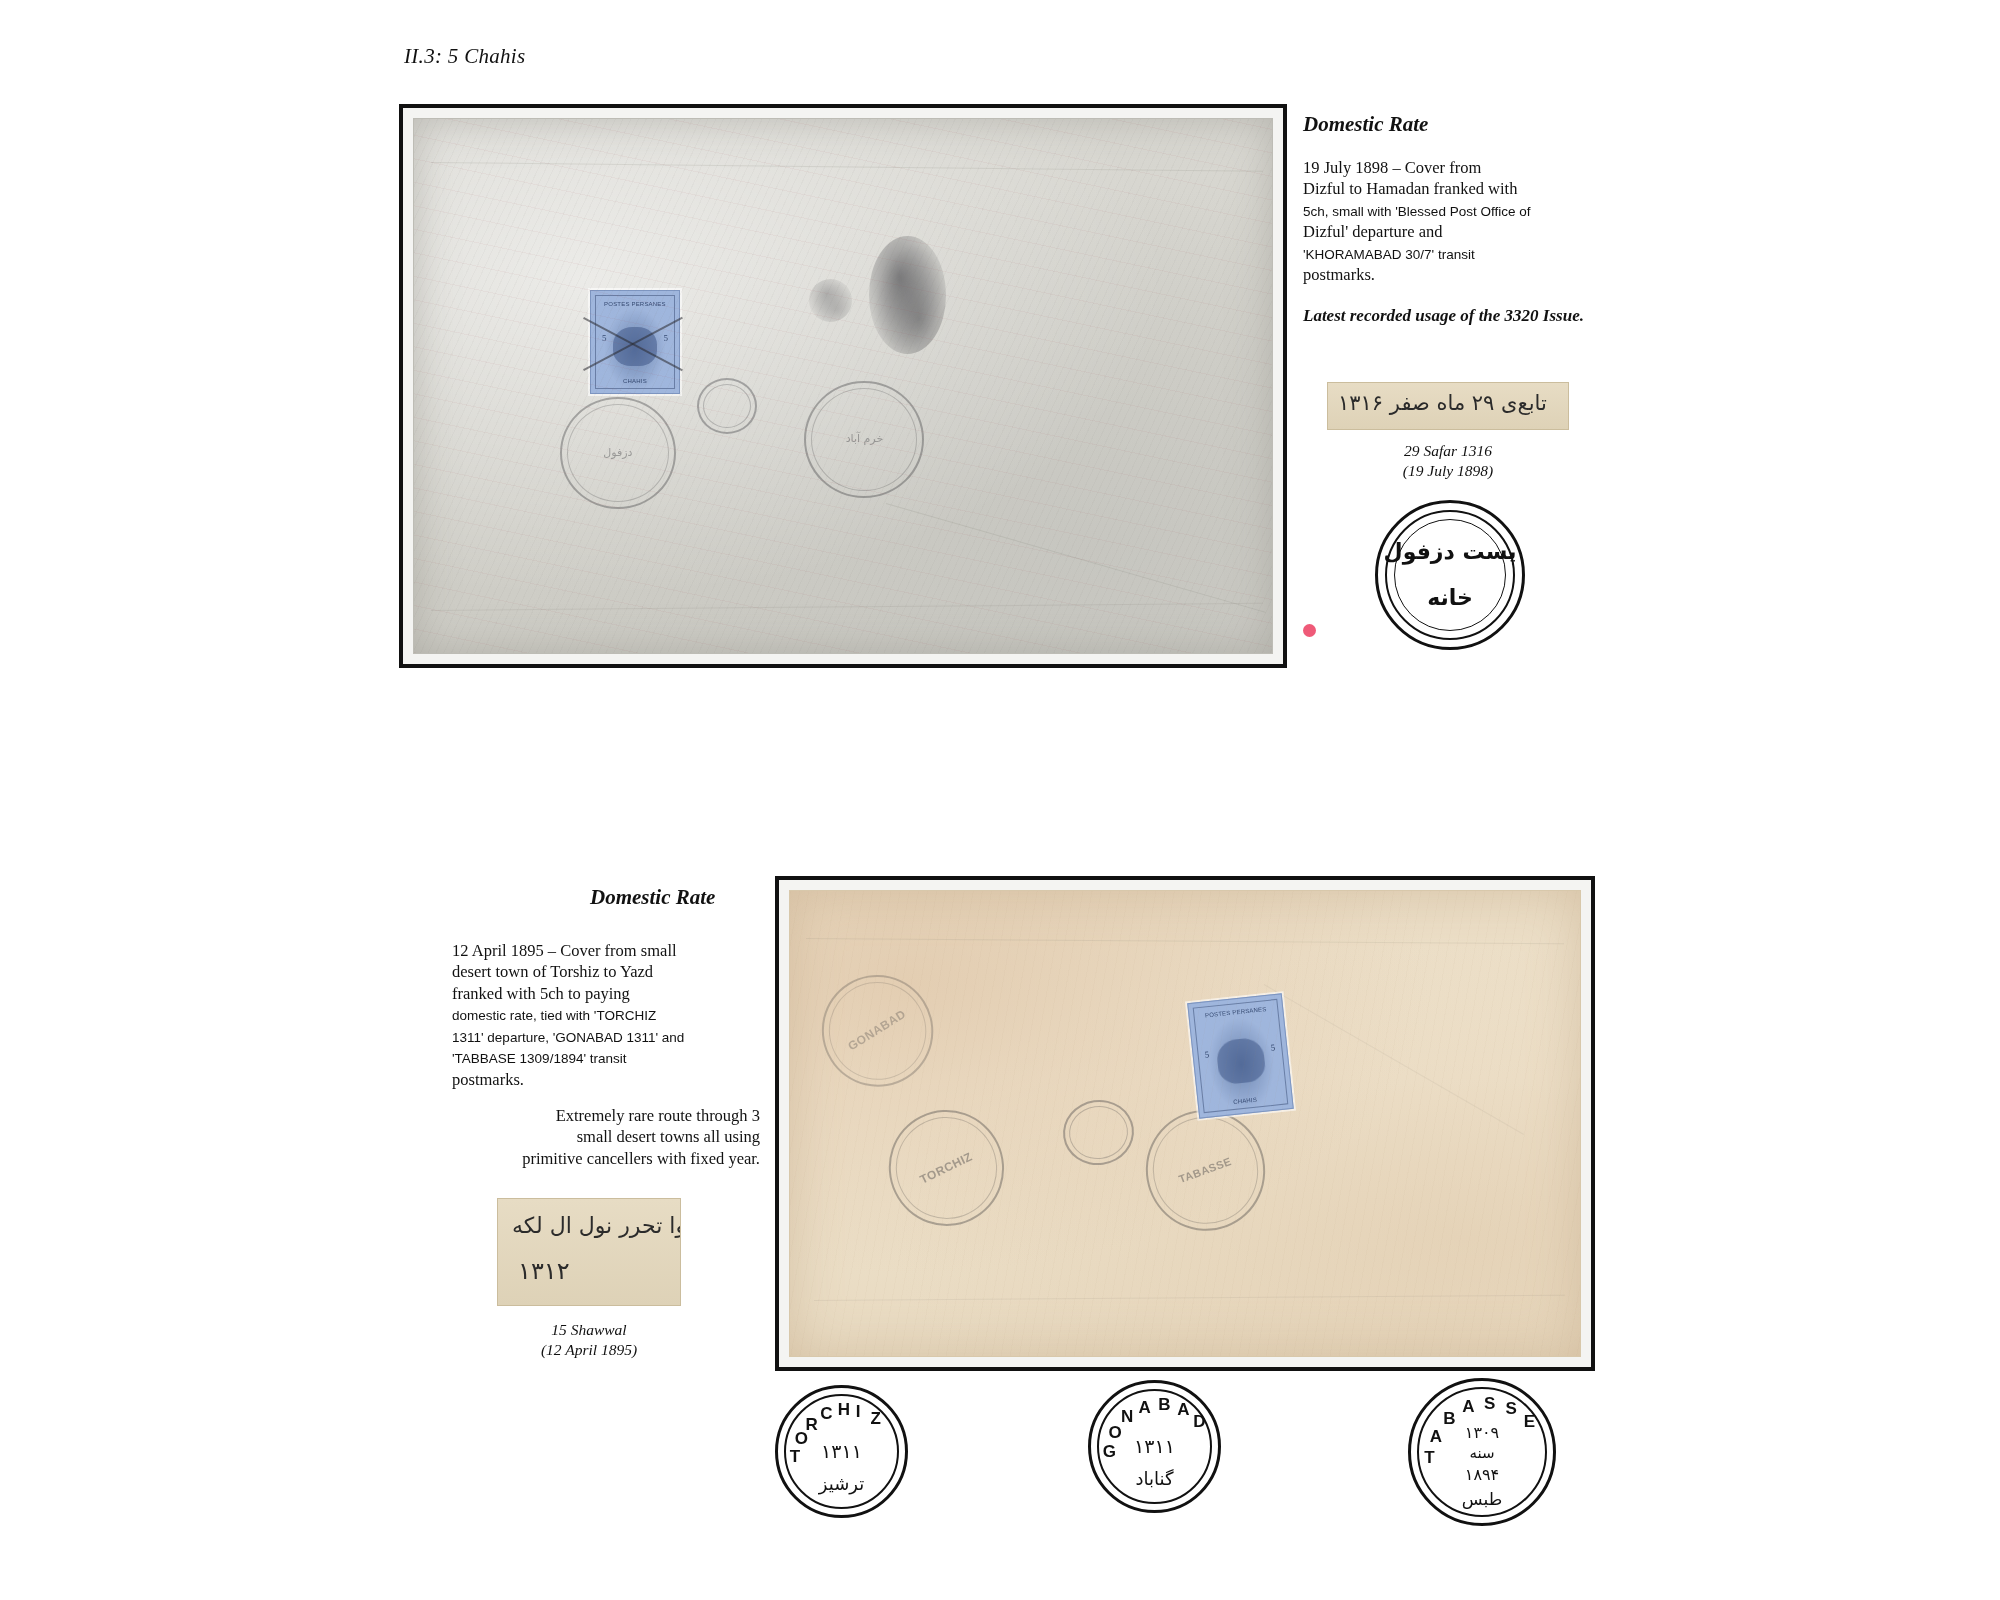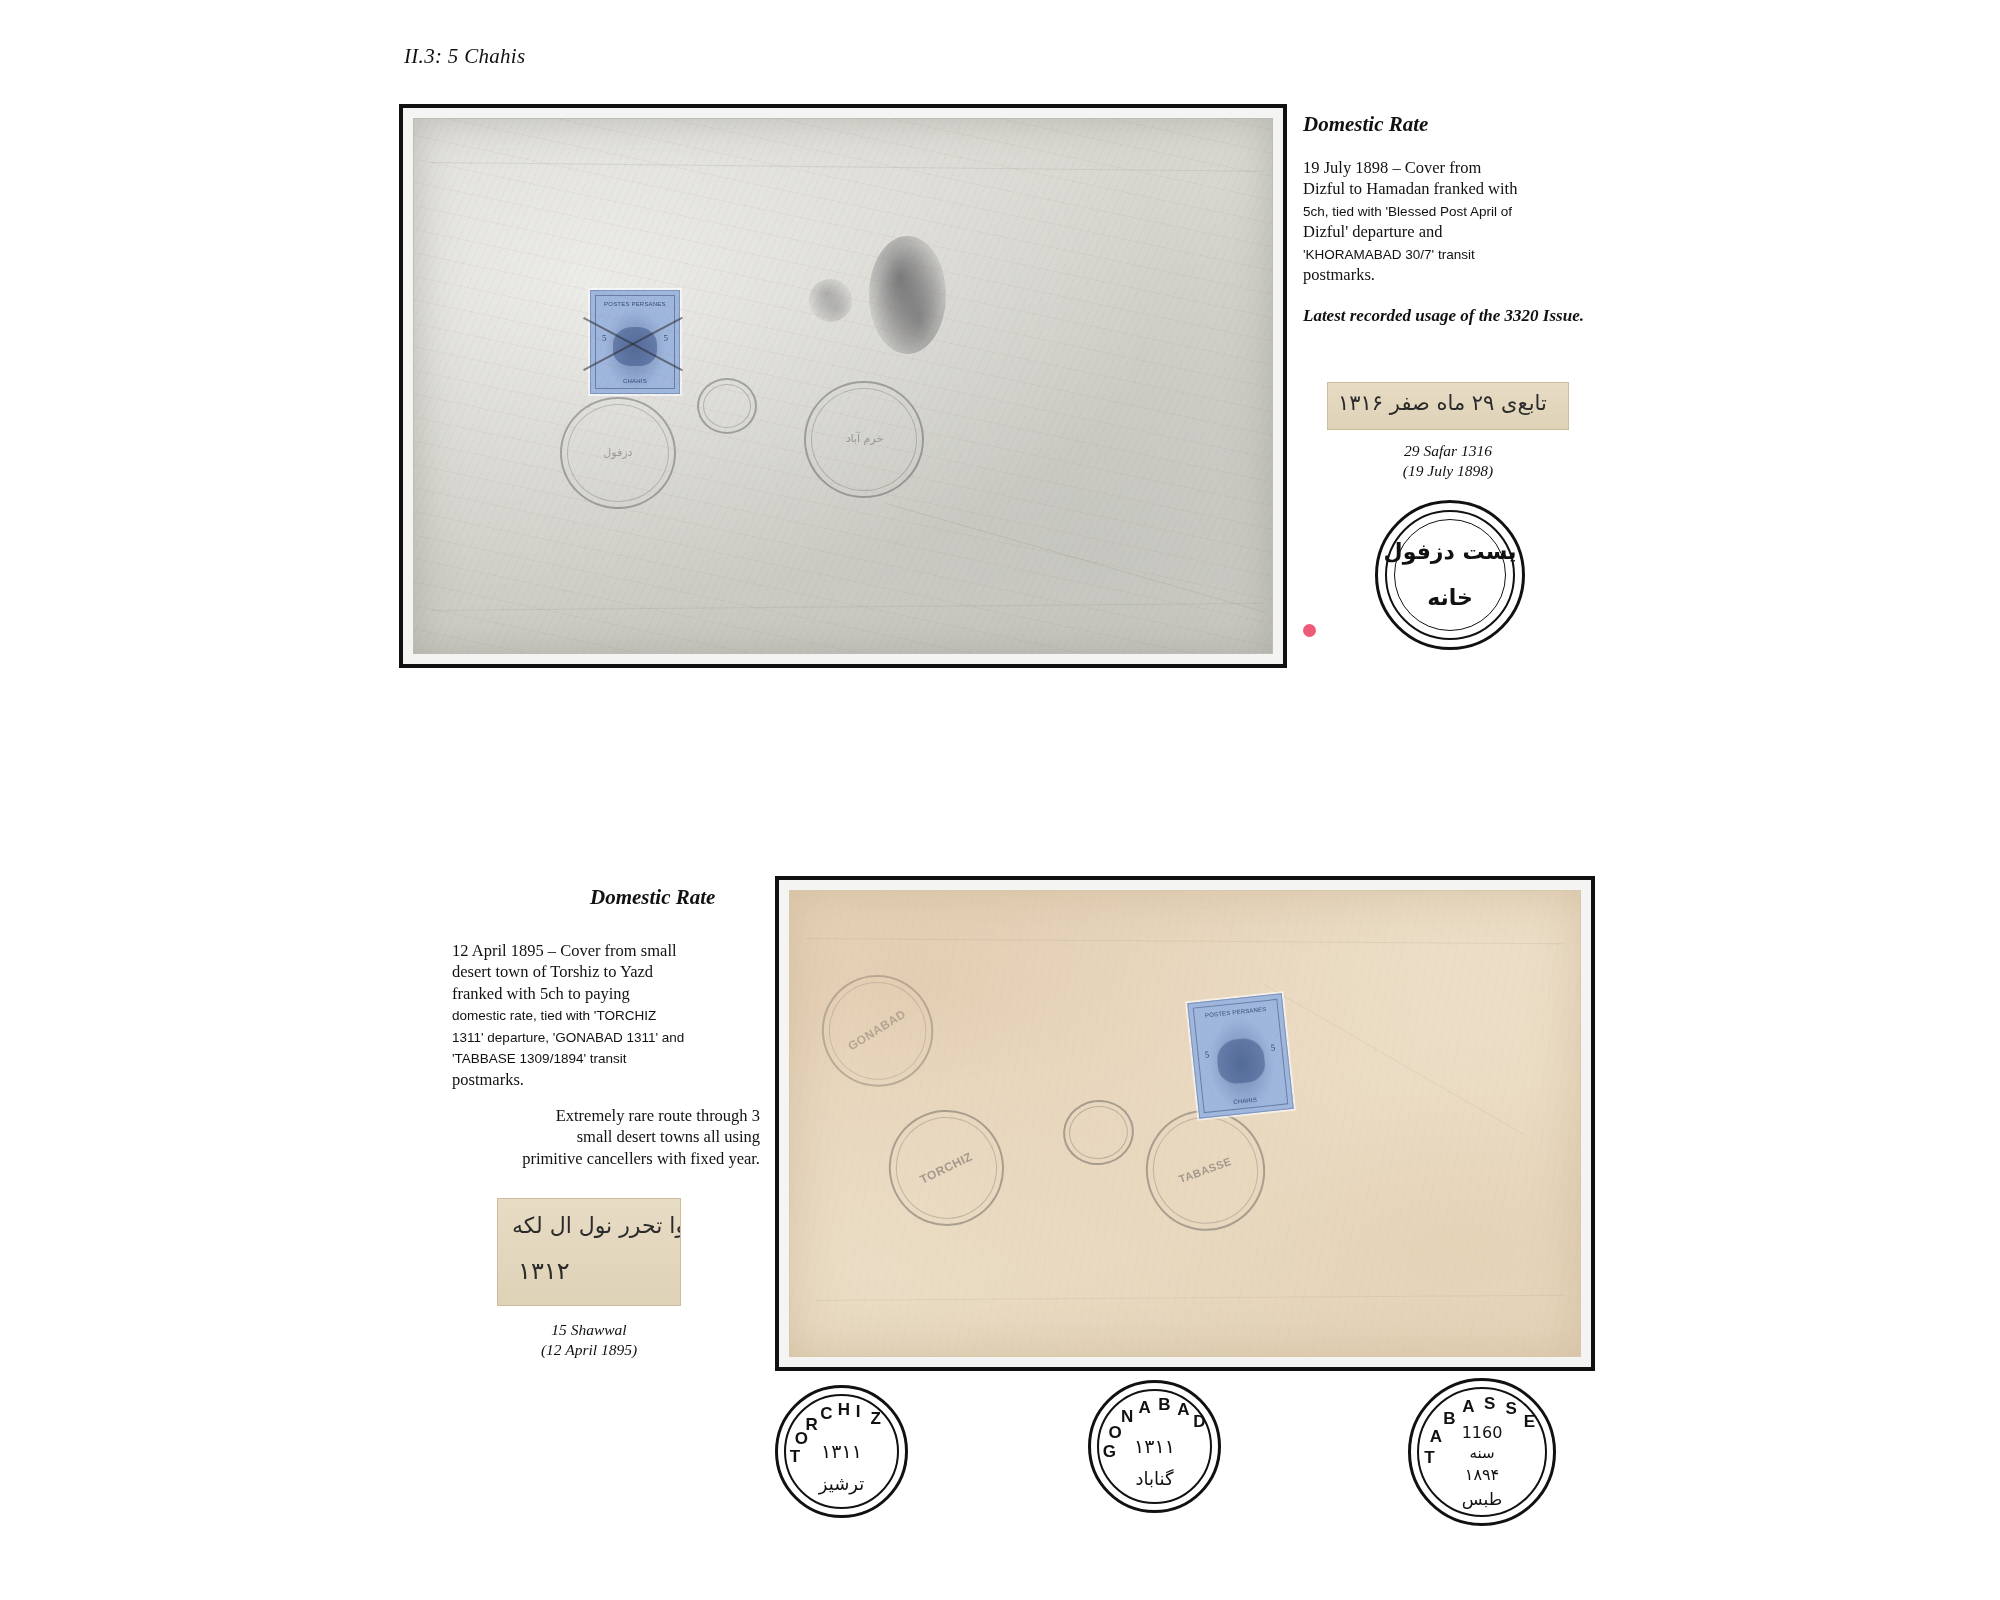--- a/index.html
+++ b/index.html
@@ -390,21 +390,21 @@
     </div>
   </div>
 
   <div class="pink-dot" style="left:1303px; top:624px;"></div>
 
   <div class="rate-title" style="left:1303px; top:112px;">Domestic Rate</div>
 
   <div class="desc" style="left:1303px; top:157px; width:290px;">
     <span>19 July 1898 – Cover from</span><br>
     <span>Dizful to Hamadan franked with</span><br>
-    <span class="q">5ch, tied with 'Blessed Post April of</span><br>
+    <span class="q">5ch, small with 'Blessed Post Office of</span><br>
     <span>Dizful' departure and</span><br>
     <span class="q">'KHORAMABAD 30/7' transit</span><br>
     <span>postmarks.</span>
   </div>
 
   <div class="bold-note" style="left:1303px; top:305px; width:292px;">Latest recorded usage of the 3320 Issue.</div>
 
   <div class="ms-clip" style="left:1327px; top:382px; width:242px; height:48px;">
     <div class="script" style="left:10px; top:8px; font-size:21px;">تابع‌ی ۲۹ ماه صفر ۱۳۱۶</div>
   </div>
@@ -522,19 +522,19 @@
     <div class="ring2"></div>
     <div class="arc-text">
       <span style="transform: rotate(-86deg) translate(0,-58px) rotate(86deg);">T</span>
       <span style="transform: rotate(-64deg) translate(0,-58px) rotate(64deg);">A</span>
       <span style="transform: rotate(-42deg) translate(0,-58px) rotate(42deg);">B</span>
       <span style="transform: rotate(-20deg) translate(0,-58px) rotate(20deg);">A</span>
       <span style="transform: rotate(2deg) translate(0,-58px) rotate(-2deg);">S</span>
       <span style="transform: rotate(24deg) translate(0,-58px) rotate(-24deg);">S</span>
       <span style="transform: rotate(46deg) translate(0,-58px) rotate(-46deg);">E</span>
     </div>
-    <div class="mid" style="top:42px; font-size:16px;">1160</div>
+    <div class="mid" style="top:42px; font-size:16px;">۱۳۰۹</div>
     <div class="mid" style="top:63px; font-size:15px; direction:rtl;">سنه</div>
     <div class="mid" style="top:84px; font-size:16px;">۱۸۹۴</div>
     <div class="bottom" style="top:108px; font-size:17px; direction:rtl;">طبس</div>
   </div>
 
 </div>
 
 </body></html>

